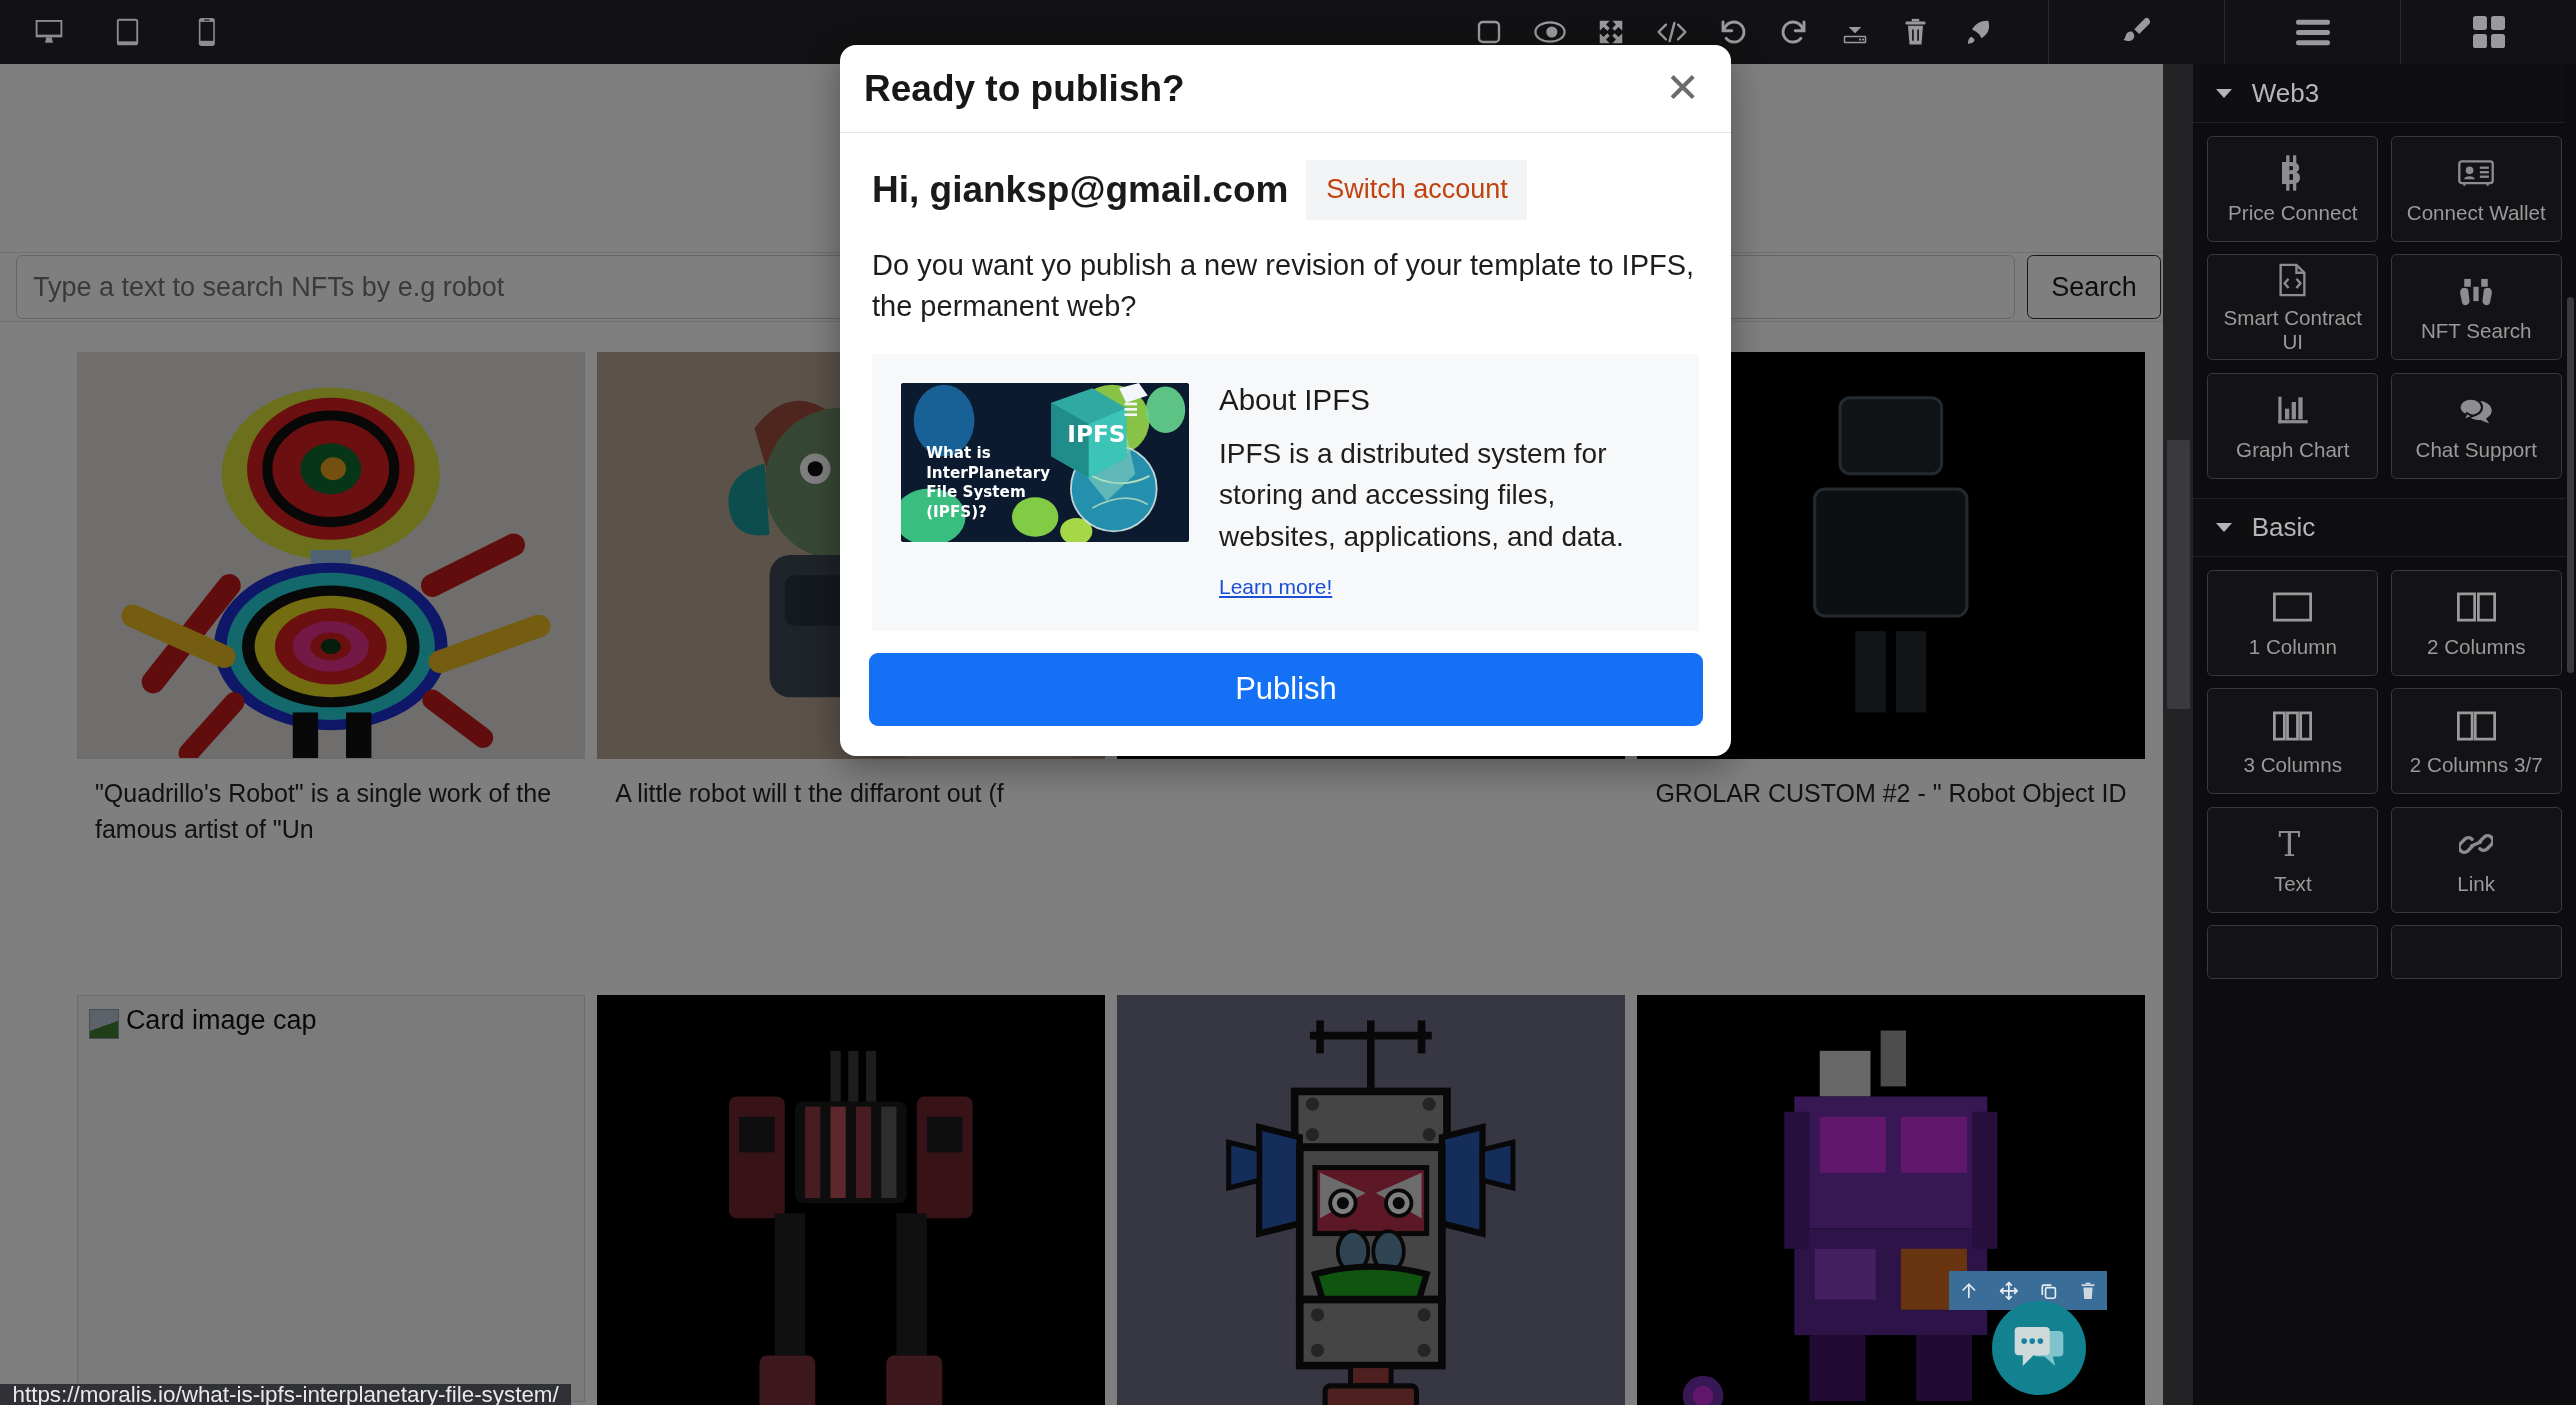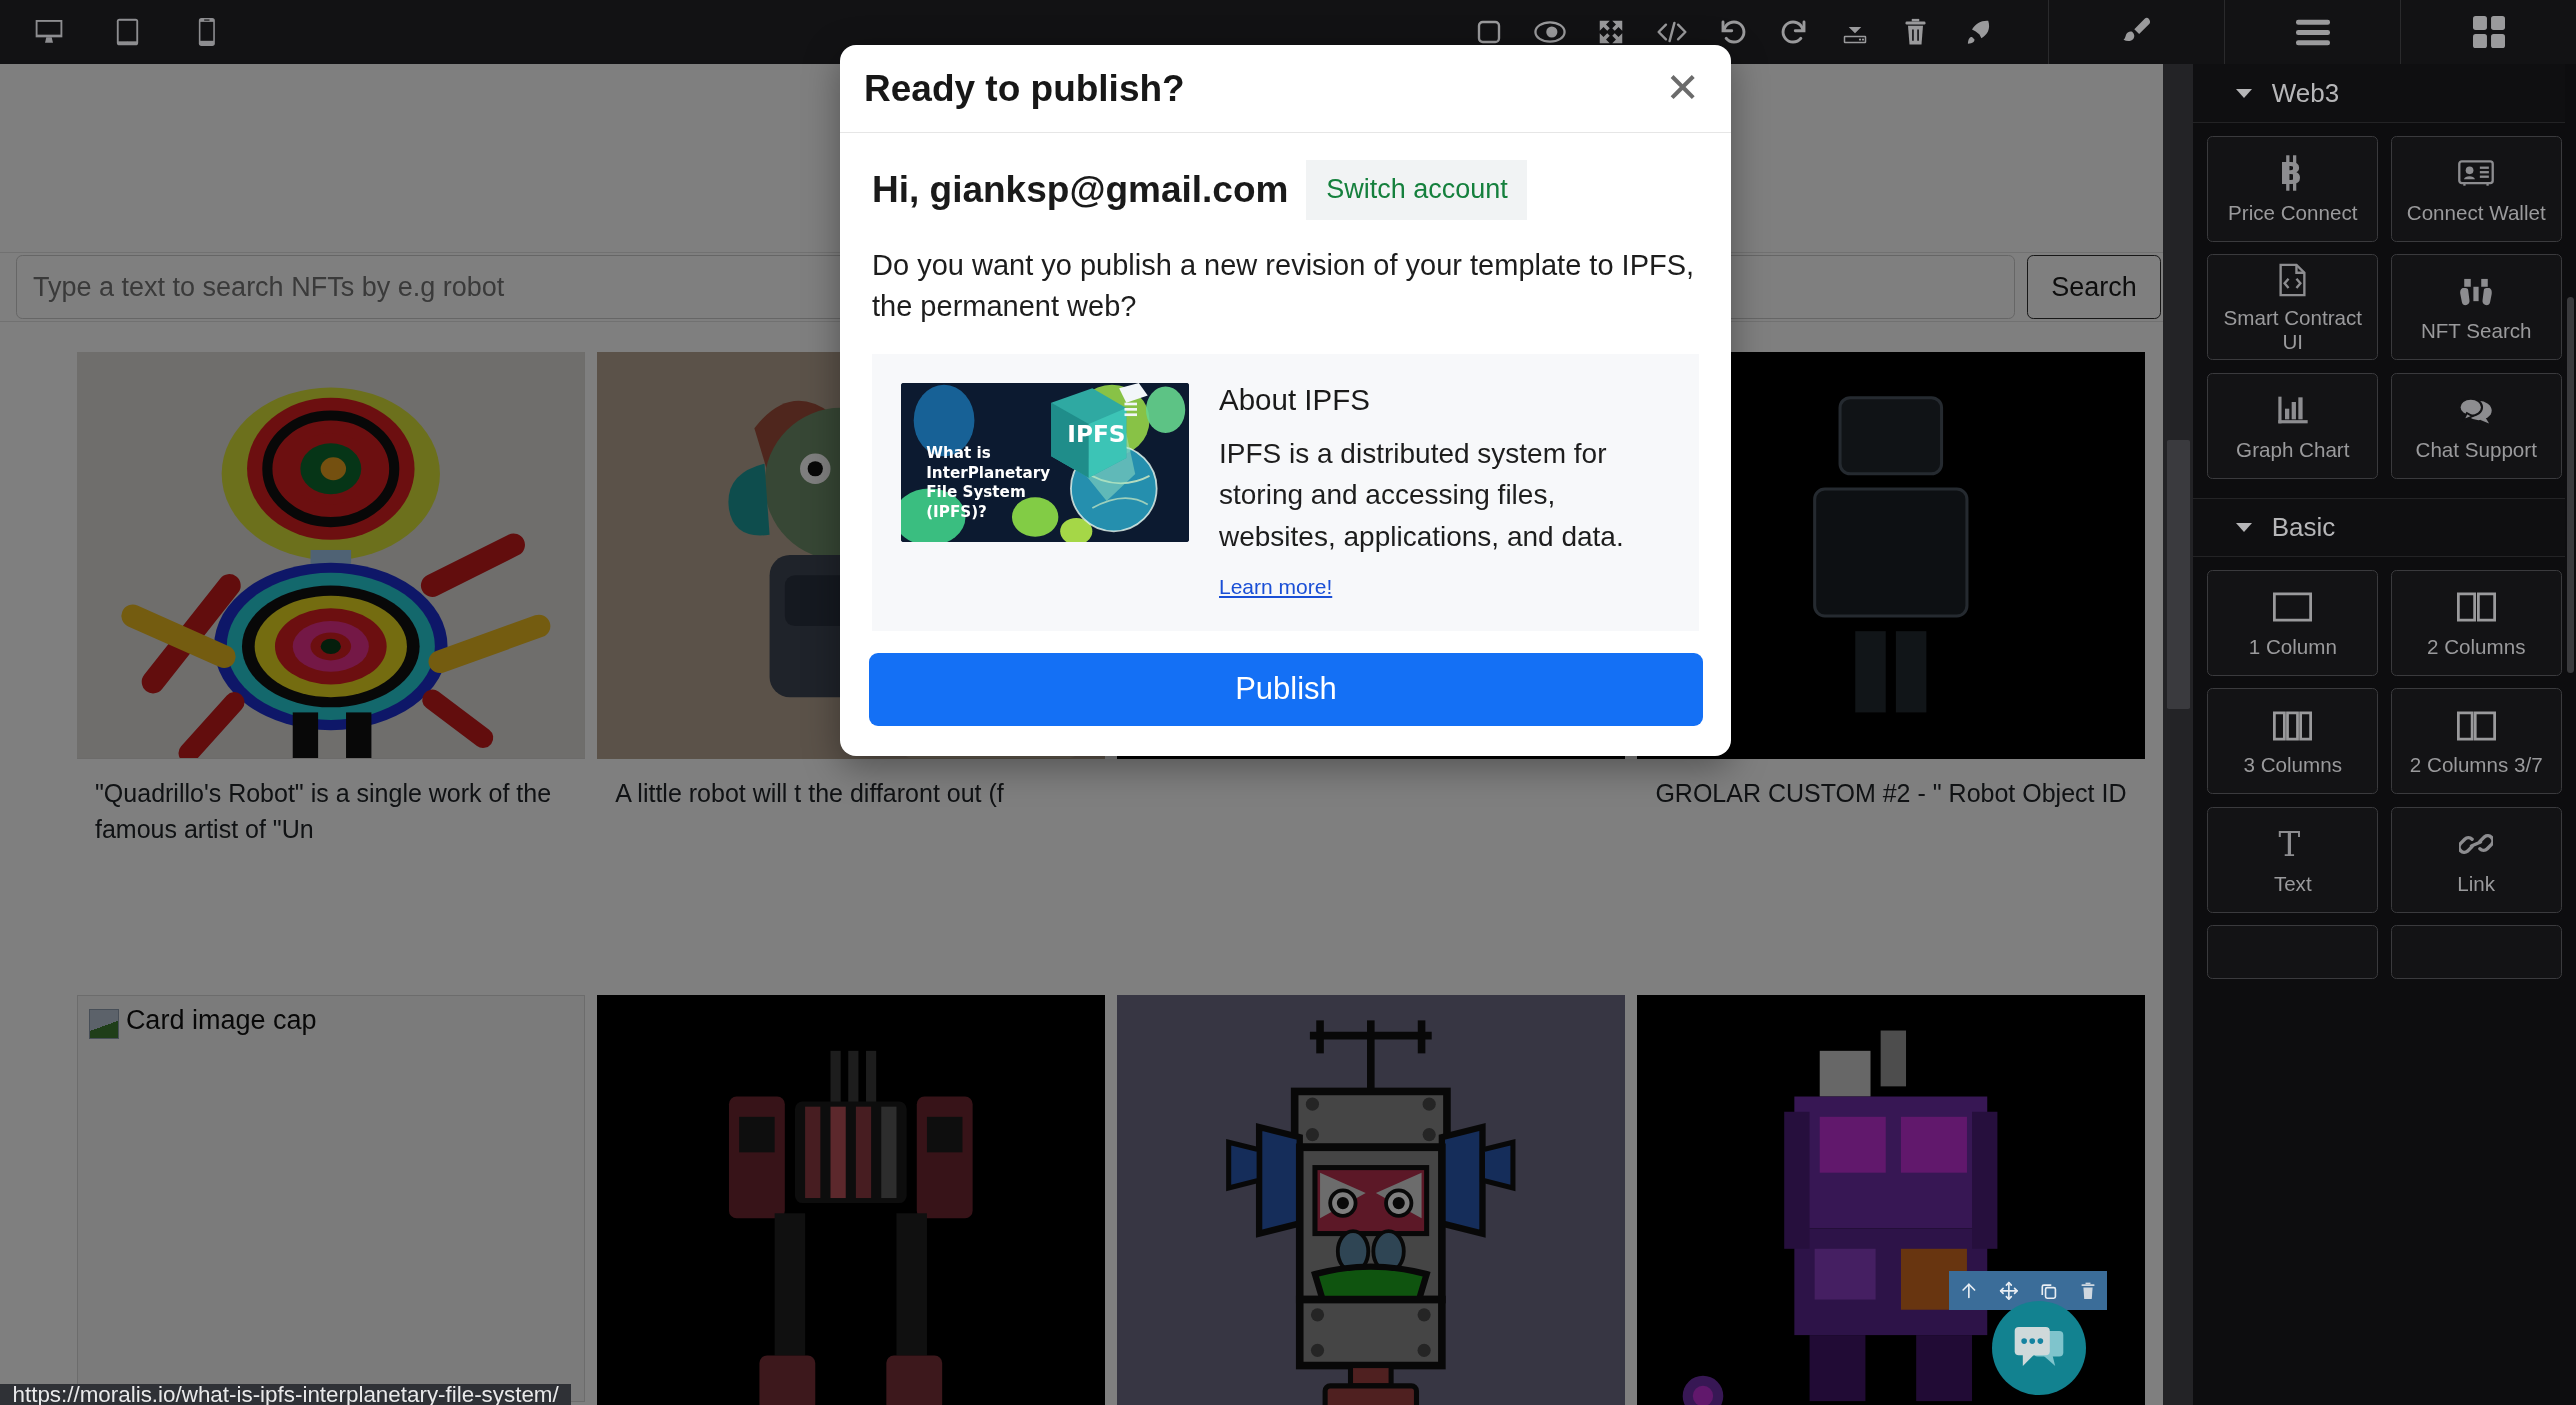--- a/index.html
+++ b/index.html
@@ -182,21 +182,21 @@
   
   .sidebar {
     position: absolute; top: 64px; right: 0;
     width: 383px; height: 1341px;
     background: #0d0d0f;
     overflow: hidden;
   }
   .cat-header {
     height: 59px;
     display: flex; align-items: center;
-    padding-left: 43px; gap: 19.7px;
+    padding-left: 23px; gap: 19.7px;
     border-bottom: 0.9px solid #232325;
     background: #0f0f11;
     color: #b6b6b8; font-size: 26px;
     cursor: pointer;
   }
   .caret {
     width: 0; height: 0;
     border-left: 8px solid transparent;
     border-right: 8px solid transparent;
     border-top: 9px solid #b6b6b8;
@@ -254,21 +254,21 @@
   }
   .modal-body { padding: 27px 32px 0 32px; }
   .greet-row { display: flex; align-items: center; gap: 18px; }
   .greet {
     font-size: 37px; font-weight: bold; color: #1a1a1a;
     white-space: nowrap;
   }
   .greet .hi { font-weight: 700; }
   .switch-btn {
     background: #f1f3f4; border: none; border-radius: 0;
-    font-size: 27px; color: #15803d;
+    font-size: 27px; color: #c2410c;
     padding: 14.3px 19.7px;
     font-family: "Liberation Sans", sans-serif;
     cursor: pointer; white-space: nowrap;
   }
   .question {
     margin-top: 25px;
     font-size: 29px; line-height: 1.42; color: #1d1d1d;
     max-width: 841px;
   }
   .about-box {

